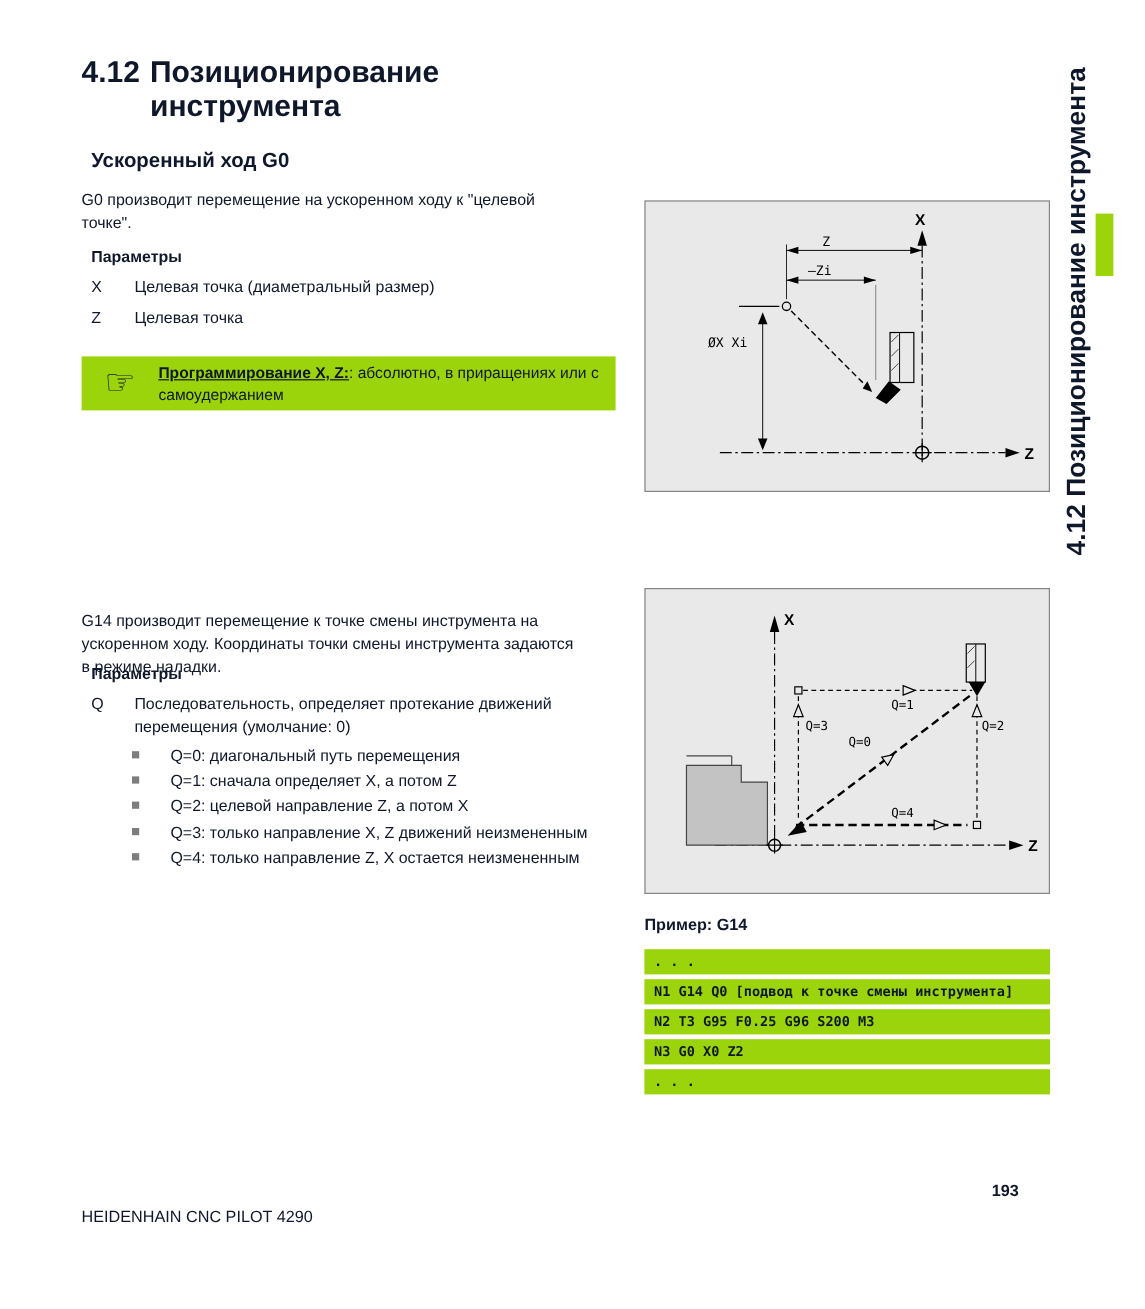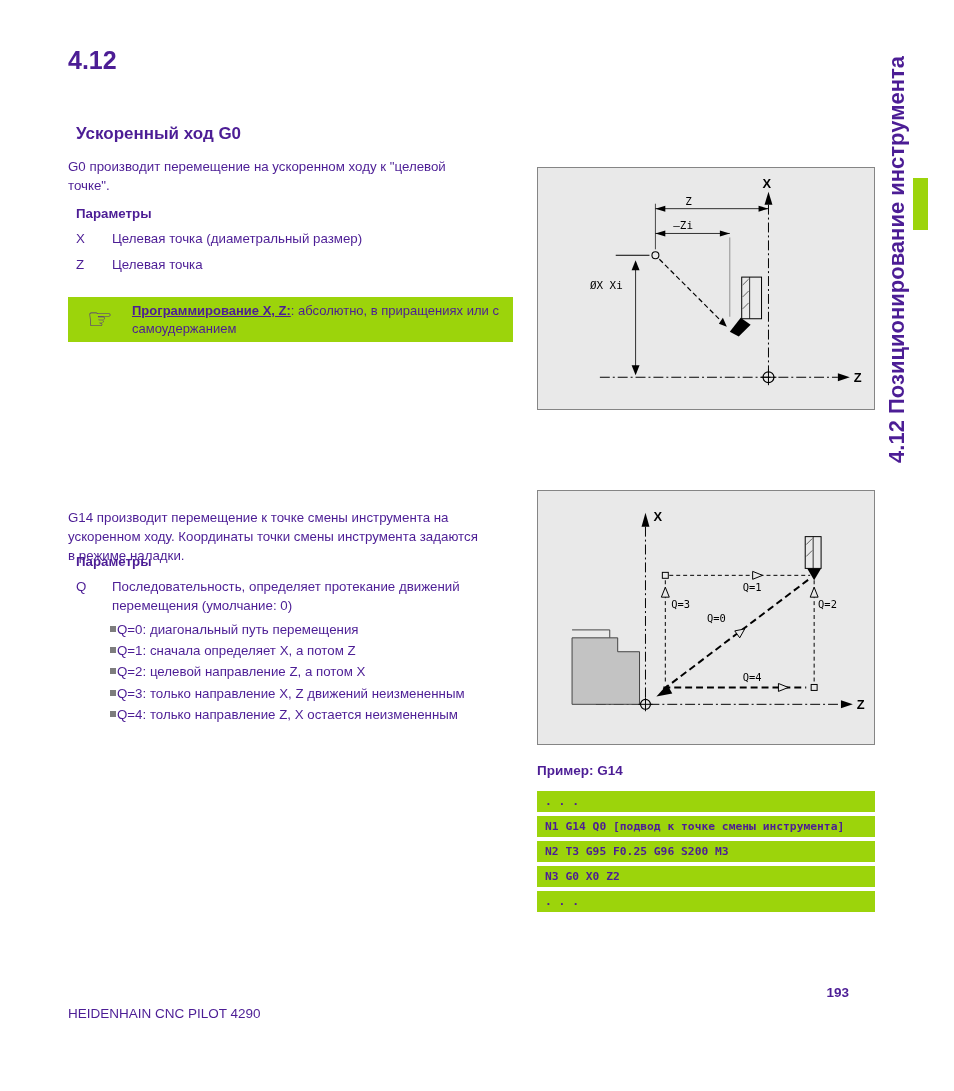--- a/index.html
+++ b/index.html
@@ -2,21 +2,21 @@
 <html><head>
 <meta charset="utf-8">
 <style>
   * { box-sizing: border-box; }
   html,body { margin:0; padding:0; background:#ffffff; }
   .page {
     position: relative;
     width: 928px; height: 1091px;
     background: #ffffff;
     font-family: "Liberation Sans", sans-serif;
-    color: #4c1d95;
+    color: #0f172a;
     overflow: hidden;
   }
   .doc-title {
     position: absolute; left: 68px; top: 46px;
     display: flex; font-size: 25px; font-weight: bold; line-height: 1.17;
   }
   .doc-title .num { width: 57px; flex: 0 0 57px; }
   .doc-title .txt { width: 335px; }
   .h2 { position: absolute; left: 76px; font-size: 17px; font-weight: bold; }
   .body-text { position: absolute; left: 68px; font-size: 13.3px; line-height: 1.42; }
@@ -26,21 +26,21 @@
   .param-row .pkey { flex: 0 0 36px; }
   .param-row .pdesc { flex: 1; }
   .note-box {
     position: absolute; left: 68px; top: 297px; width: 445px; min-height: 45px;
     background: #9CD40B; display: flex; align-items: center; padding: 5px 10px 5px 0;
   }
   .note-box .icon-cell { flex: 0 0 64px; text-align: center; font-size: 29px; line-height: 1; }
   .note-box .note-text { flex: 1; font-size: 13px; line-height: 1.35; }
   .note-box .note-text b { font-weight: bold; text-decoration: underline; }
   .q-list { position: absolute; left: 110px; top: 622px; width: 420px; font-size: 13.3px; }
-  .q-item { display: flex; gap: 1px; margin-bottom: 5.5px; line-height: 1.18; }
+  .q-item { display: flex; gap: 26px; margin-bottom: 5.5px; line-height: 1.18; }
   .q-bullet { flex: 0 0 6px; width: 6px; height: 6px; background: #7d7d7d; margin-top: 4px; }
   .diagram {
     position: absolute; left: 537px; width: 338px;
     background: #E9E9E9; border: 1px solid #858585;
   }
   #diagram-g0 { top: 167px; height: 243px; }
   #diagram-g14 { top: 490px; height: 255px; }
   .diagram svg { display: block; width: 100%; height: 100%; }
   .example-heading { position: absolute; left: 537px; top: 763px; font-size: 13.5px; font-weight: bold; }
   .code-block { position: absolute; left: 537px; top: 791px; width: 338px; }
@@ -63,20 +63,21 @@
   svg text { font-family: "DejaVu Sans Mono", monospace; }
   svg text.axis { font-family: "Liberation Sans", sans-serif; font-weight: bold; }
 </style>
 </head>
 <body>
 
 <div class="page">
 
   <div class="doc-title">
     <span class="num">4.12</span>
+    <span class="txt">Позиционирование инструмента</span>
   </div>
 
   <div class="h2" style="top:124px;">Ускоренный ход G0</div>
   <div class="body-text" style="top:158px; width:412px;">G0 производит перемещение на ускоренном ходу к "целевой точке".</div>
   <div class="params-heading" style="top:206px;">Параметры</div>
   <div class="param-rows" style="top:230px;">
     <div class="param-row">
       <span class="pkey">X</span>
       <span class="pdesc">Целевая точка (диаметральный размер)</span>
     </div>

